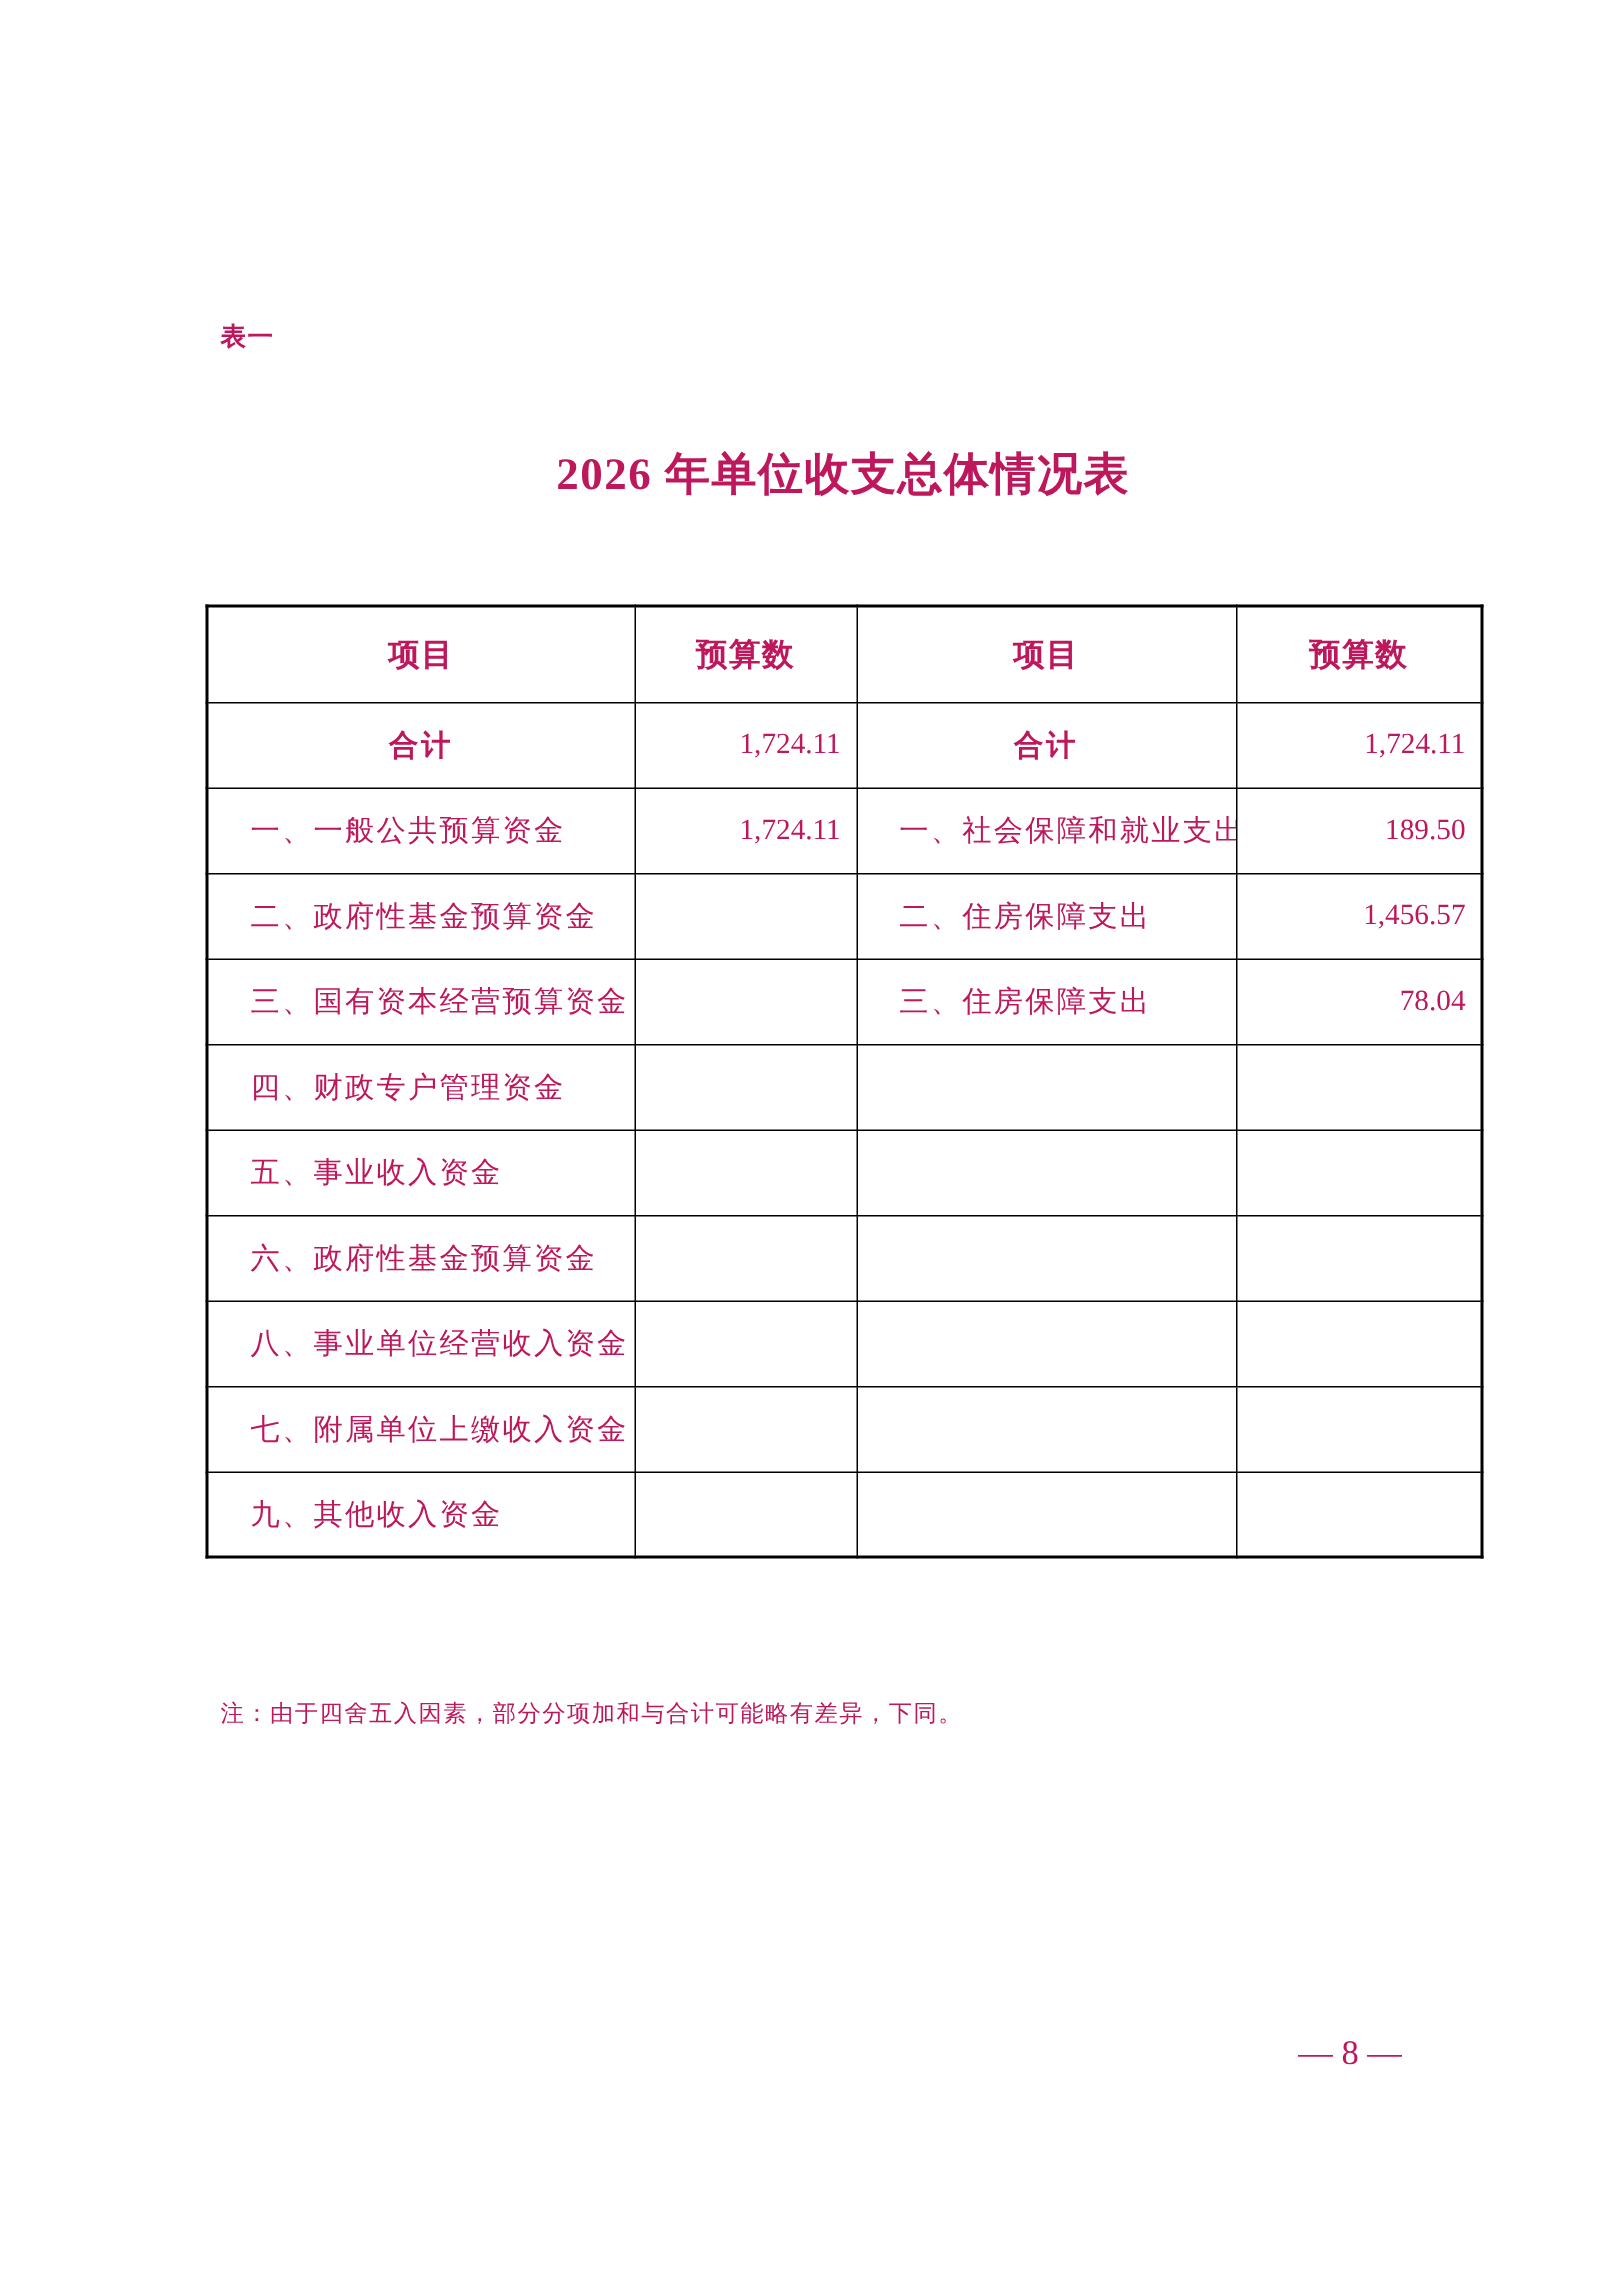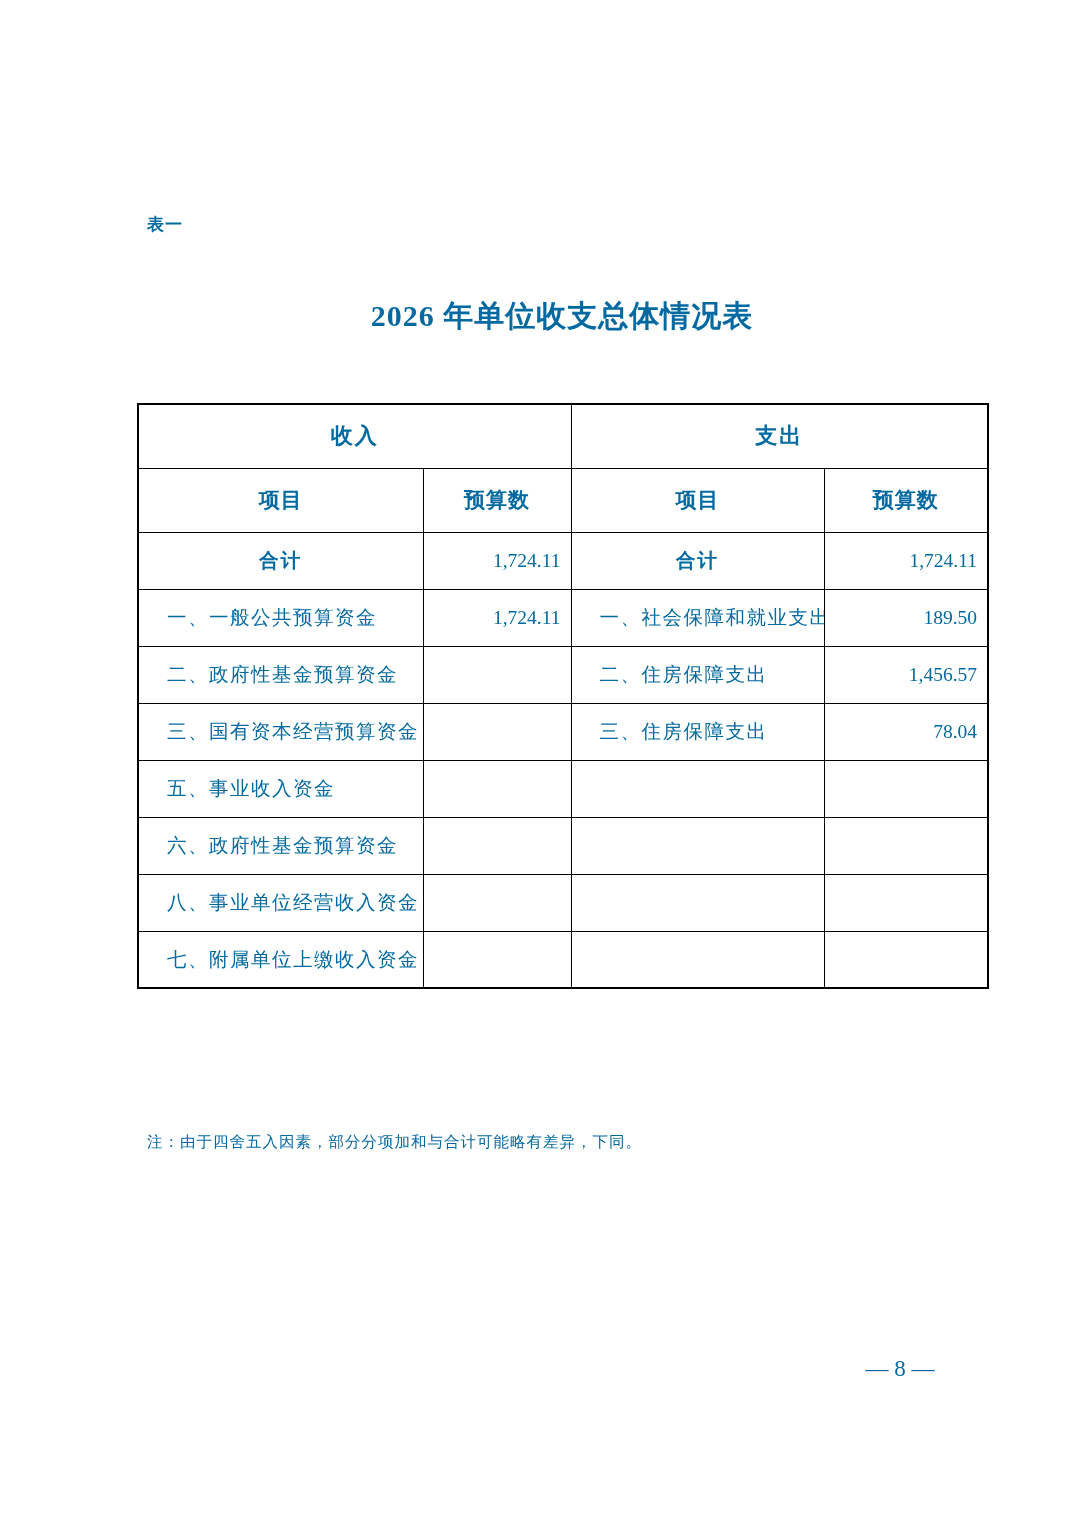--- a/index.html
+++ b/index.html
@@ -5,21 +5,21 @@
   html, body {
     margin: 0;
     padding: 0;
     background: #ffffff;
   }
   .sheet {
     position: relative;
     width: 1074px;
     height: 1520px;
     background: #ffffff;
-    color: #0369a1;
+    color: #be185d;
     font-family: "Liberation Serif", serif;
     overflow: hidden;
   }
   .table-label {
     position: absolute;
     left: 147px;
     top: 213px;
     font-family: "Liberation Sans", sans-serif;
     font-weight: bold;
     font-size: 17px;
@@ -124,24 +124,20 @@
 
   <table class="budget">
     <colgroup>
       <col style="width:285px">
       <col style="width:148px">
       <col style="width:253px">
       <col style="width:164px">
     </colgroup>
     <thead>
       <tr class="h-row">
-        <th colspan="2" class="section-head">收入</th>
-        <th colspan="2" class="section-head">支出</th>
-      </tr>
-      <tr class="h-row">
         <th class="col-head">项目</th>
         <th class="col-head">预算数</th>
         <th class="col-head">项目</th>
         <th class="col-head">预算数</th>
       </tr>
     </thead>
     <tbody>
       <tr class="d-row">
         <td class="label-center">合计</td>
         <td class="value-cell">1,724.11</td>
@@ -160,39 +156,51 @@
         <td class="item-cell">二、住房保障支出</td>
         <td class="value-cell">1,456.57</td>
       </tr>
       <tr class="d-row">
         <td class="item-cell">三、国有资本经营预算资金</td>
         <td class="value-cell"></td>
         <td class="item-cell">三、住房保障支出</td>
         <td class="value-cell">78.04</td>
       </tr>
       <tr class="d-row">
+        <td class="item-cell">四、财政专户管理资金</td>
+        <td class="value-cell"></td>
+        <td class="item-cell"></td>
+        <td class="value-cell"></td>
+      </tr>
+      <tr class="d-row">
         <td class="item-cell">五、事业收入资金</td>
         <td class="value-cell"></td>
         <td class="item-cell"></td>
         <td class="value-cell"></td>
       </tr>
       <tr class="d-row">
         <td class="item-cell">六、政府性基金预算资金</td>
         <td class="value-cell"></td>
         <td class="item-cell"></td>
         <td class="value-cell"></td>
       </tr>
       <tr class="d-row">
         <td class="item-cell">八、事业单位经营收入资金</td>
         <td class="value-cell"></td>
         <td class="item-cell"></td>
         <td class="value-cell"></td>
       </tr>
       <tr class="d-row">
         <td class="item-cell">七、附属单位上缴收入资金</td>
+        <td class="value-cell"></td>
+        <td class="item-cell"></td>
+        <td class="value-cell"></td>
+      </tr>
+      <tr class="d-row">
+        <td class="item-cell">九、其他收入资金</td>
         <td class="value-cell"></td>
         <td class="item-cell"></td>
         <td class="value-cell"></td>
       </tr>
     </tbody>
   </table>
 
   <div class="note-line">注：由于四舍五入因素，部分分项加和与合计可能略有差异，下同。</div>
 
   <div class="page-number">— 8 —</div>

